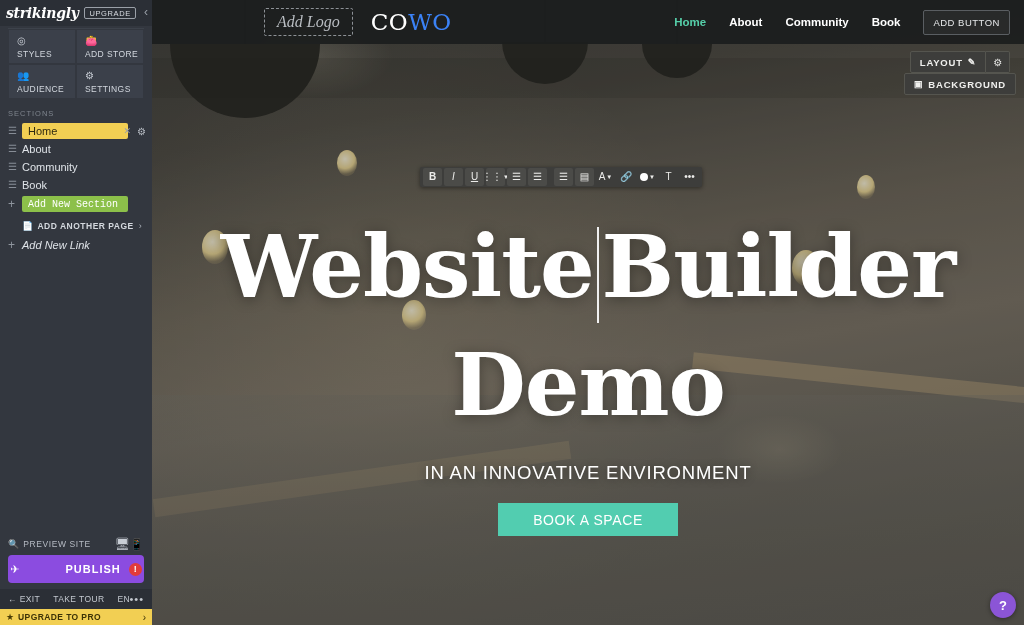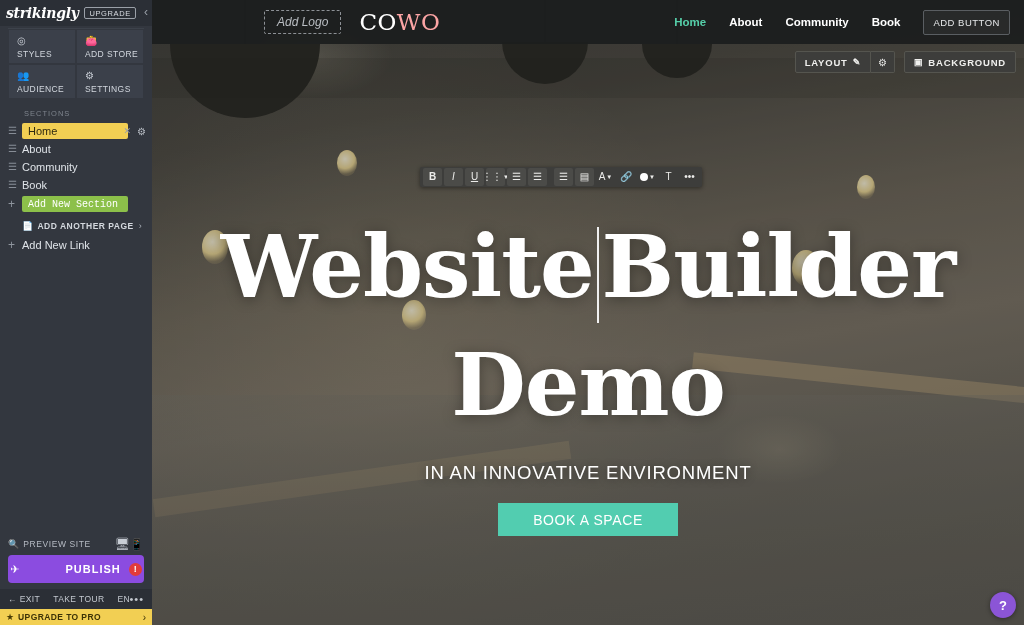--- a/index.html
+++ b/index.html
@@ -73,21 +73,21 @@
     display: flex; flex-direction: column;
     align-items: flex-start; justify-content: center;
     padding: 2px 0 2px 8px;
     cursor: pointer;
   }
   .quad-cell .ico { font-size: 10px; color: #c9ced6; line-height: 11px; height: 12px; }
   .quad-cell .lbl { font-size: 8.5px; color: #d2d7de; letter-spacing: .4px; margin-top: 2px; }
 
   .sec-head {
     font-size: 7.5px; letter-spacing: 1px; color: #7e848d;
-    padding: 10px 0 4px 24px;
+    padding: 10px 0 4px 8px;
   }
   .sec-row {
     height: 18px;
     display: flex; align-items: center;
     padding-left: 8px;
     position: relative;
     cursor: pointer;
   }
   .drag-ico { width: 12px; font-size: 10px; color: #878d96; line-height: 1; }
   .sec-name {
@@ -117,21 +117,21 @@
     height: 20px; display: flex; align-items: center; justify-content: center;
     padding-left: 12px; margin-top: 2px; cursor: pointer;
   }
   .addpage-row .pg-ico { font-size: 9px; color: #aeb3bb; margin-right: 4px; }
   .addpage-row .txt { font-size: 8.5px; letter-spacing: .5px; color: #d4d8de; font-weight: bold; }
   .addpage-row .chev { font-size: 9px; color: #aeb3bb; margin-left: 5px; }
 
   .ext-head { font-size: 7.5px; letter-spacing: 1px; color: #7e848d; padding: 9px 0 4px 8px; }
   .ext-row { height: 18px; display: flex; align-items: center; padding-left: 8px; cursor: pointer; }
   .ext-row .plus { width: 14px; color: #8f959e; font-size: 12px; line-height: 1; }
-  .ext-row .txt { font-size: 11px; color: #dfe3e8; }
+  .ext-row .txt { font-size: 11px; color: #dfe3e8; font-style: italic; }
 
   
   .sb-bottom { position: absolute; left: 0; bottom: 0; width: 152px; }
   .preview-row {
     height: 22px; display: flex; align-items: center; padding: 0 6px 0 8px;
     position: relative;
   }
   .preview-row .mag { font-size: 9px; color: #b6bbc3; margin-right: 4px; }
   .preview-row .txt { font-size: 8.5px; letter-spacing: .6px; color: #b6bbc3; }
   .preview-row .monitor { position: absolute; right: 22px; top: 4px; color: #c9ced6; font-size: 12px; }
@@ -208,48 +208,49 @@
     position: absolute; left: 0; top: 0; right: 0; height: 44px;
     background: rgba(28,30,30,.94);
     display: flex; align-items: center;
     z-index: 6;
   }
   .add-logo {
     margin-left: 112px;
     border: 1px dashed #8d9196;
     color: #b9bdc2;
     font-style: italic;
-    font-size: 12px;
+    font-size: 16px;
     padding: 4px 12px;
     border-radius: 2px;
     cursor: pointer;
+    font-family: Liberation Serif, serif;
   }
   .site-logo {
     margin-left: 18px;
     font-family: "DejaVu Serif", serif;
     font-size: 23px;
     letter-spacing: .5px;
     line-height: 1;
   }
   .site-logo .co { color: #ffffff; }
-  .site-logo .wo { color: #fca5a5; }
+  .site-logo .wo { color: #3b82f6; }
   .nav-links { margin-left: auto; display: flex; align-items: center; padding-right: 8px; }
   .nav-links a {
     color: #ffffff; font-size: 11.5px; font-weight: bold; margin-right: 23px;
     text-decoration: none; cursor: pointer;
   }
   .nav-links a.active { color: #56cfa9; }
   .add-button {
     border: 1px solid #5a5e62; background: rgba(255,255,255,.05);
     color: #e6e8ea; font-size: 9.5px; letter-spacing: .5px;
     padding: 6px 9px; border-radius: 2px; cursor: pointer; margin-right: 6px;
   }
 
   
-  .edit-controls { position: absolute; right: 8px; top: 51px; display: flex; align-items: center; z-index: 7; }
+  .edit-controls { position: absolute; right: 8px; top: 51px; display: flex; align-items: center; z-index: 7; flex-direction: column; }
   .ctl {
     background: #3d3d3b; border: 1px solid #55554f;
     color: #f0f0ee; font-size: 9.5px; font-weight: bold; letter-spacing: .8px;
     height: 22px; display: flex; align-items: center; padding: 0 9px;
     border-radius: 2px; cursor: pointer;
   }
   .ctl .mini { margin-left: 5px; font-size: 9px; }
   .ctl .pre { margin-right: 5px; font-size: 9px; }
   .ctl-gear {
     background: #3d3d3b; border: 1px solid #55554f; border-left: none;

